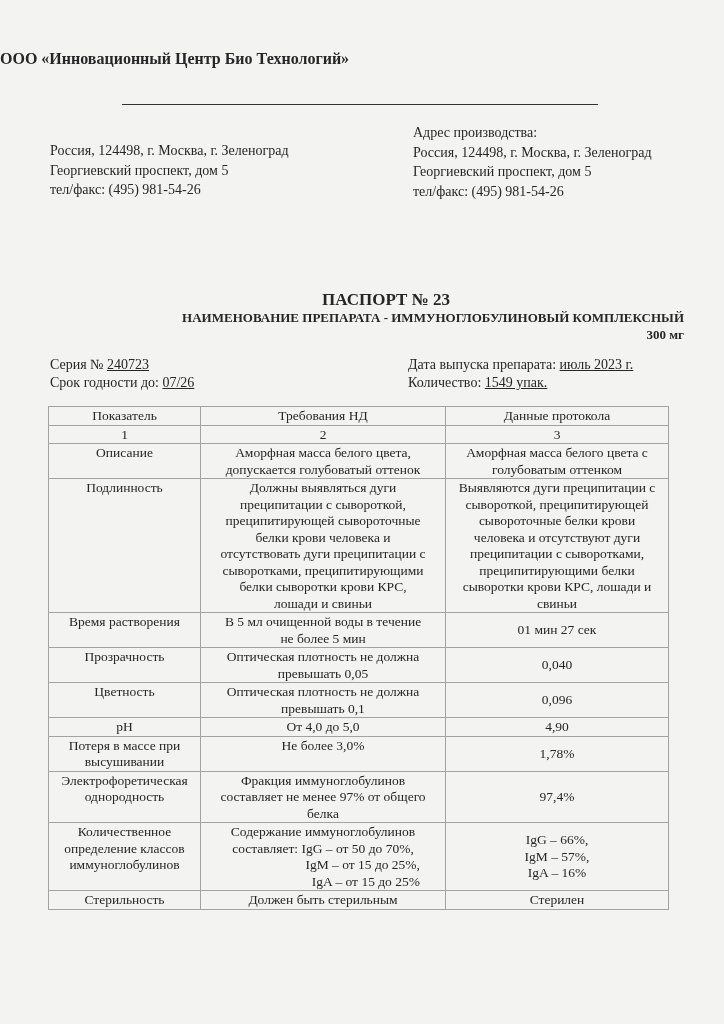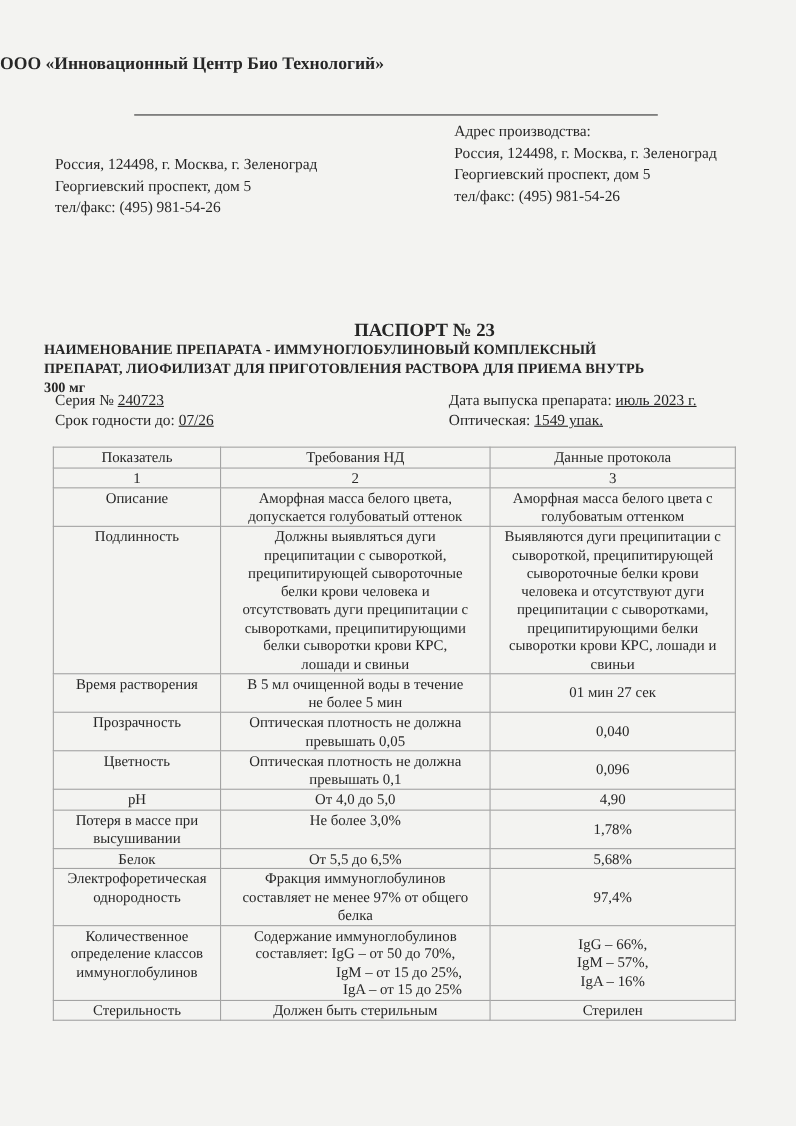--- a/index.html
+++ b/index.html
@@ -14,30 +14,30 @@
   .company {
     position: absolute; top: 50px; left: 0; width: 724px;
     text-align: left; font-weight: bold; font-size: 16px;
   }
   .rule {
     position: absolute; top: 104px; left: 122px; width: 476px;
     border-top: 1.2px solid #333;
   }
   .addr { position: absolute; font-size: 14px; line-height: 19.5px; }
   .addr-left { left: 50px; top: 141px; }
-  .addr-right { left: 413px; top: 111px; }
+  .addr-right { left: 413px; top: 123px; }
   .addr div { white-space: nowrap; }
 
   .title {
     position: absolute; top: 290px; left: 0; width: 724px;
     text-align: center; font-weight: bold; font-size: 17px; padding-left: 24px;
   }
   .subtitle {
     position: absolute; top: 309px; left: 40px; width: 644px;
-    text-align: left; font-weight: bold; font-size: 13px; line-height: 17px;
+    text-align: right; font-weight: bold; font-size: 13px; line-height: 17px;
   }
   .subtitle div { white-space: nowrap; }
 
   .meta { position: absolute; font-size: 14px; line-height: 18px; }
   .meta-left { left: 50px; top: 356px; }
   .meta-right { left: 408px; top: 356px; }
   .meta div { white-space: nowrap; }
   .u { text-decoration: underline; }
 
   table.passport {
@@ -72,39 +72,38 @@
   <div class="addr addr-right">
     <div>Адрес производства:</div>
     <div>Россия, 124498, г. Москва, г. Зеленоград</div>
     <div>Георгиевский проспект, дом 5</div>
     <div>тел/факс: (495) 981-54-26</div>
   </div>
 
   <div class="title">ПАСПОРТ № 23</div>
   <div class="subtitle">
     <div>НАИМЕНОВАНИЕ ПРЕПАРАТА - ИММУНОГЛОБУЛИНОВЫЙ КОМПЛЕКСНЫЙ</div>
-    <div>ПРЕПАРАТ, ЛИОФИЛИЗАТ ДЛЯ ПРИГОТОВЛЕНИЯ РАСТВОРА ДЛЯ ПРИЕМА ВНУТРЬ</div>
     <div>300 мг</div>
   </div>
 
   <div class="meta meta-left">
     <div>
       <span>Серия № </span><span class="u">240723</span>
     </div>
     <div>
       <span>Срок годности до: </span><span class="u">07/26</span>
     </div>
   </div>
 
   <div class="meta meta-right">
     <div>
       <span>Дата выпуска препарата: </span><span class="u">июль 2023 г.</span>
     </div>
     <div>
-      <span>Оптическая: </span><span class="u">1549 упак.</span>
+      <span>Количество: </span><span class="u">1549 упак.</span>
     </div>
   </div>
 
   <table class="passport">
     <colgroup>
         <col class="c1">
         <col class="c2">
         <col class="c3">
       </colgroup>
     <tbody id="table-body">
@@ -210,31 +209,20 @@
           </td>
           <td class="multiline">
             <div>Не более 3,0%</div>
           </td>
           <td class="multiline mid">
             <div>1,78%</div>
           </td>
         </tr>
         <tr>
           <td class="multiline">
-            <div>Белок</div>
-          </td>
-          <td class="multiline">
-            <div>От 5,5 до 6,5%</div>
-          </td>
-          <td class="multiline">
-            <div>5,68%</div>
-          </td>
-        </tr>
-        <tr>
-          <td class="multiline">
             <div>Электрофоретическая</div>
             <div>однородность</div>
           </td>
           <td class="multiline">
             <div>Фракция иммуноглобулинов</div>
             <div>составляет не менее 97% от общего</div>
             <div>белка</div>
           </td>
           <td class="multiline mid">
             <div>97,4%</div>

